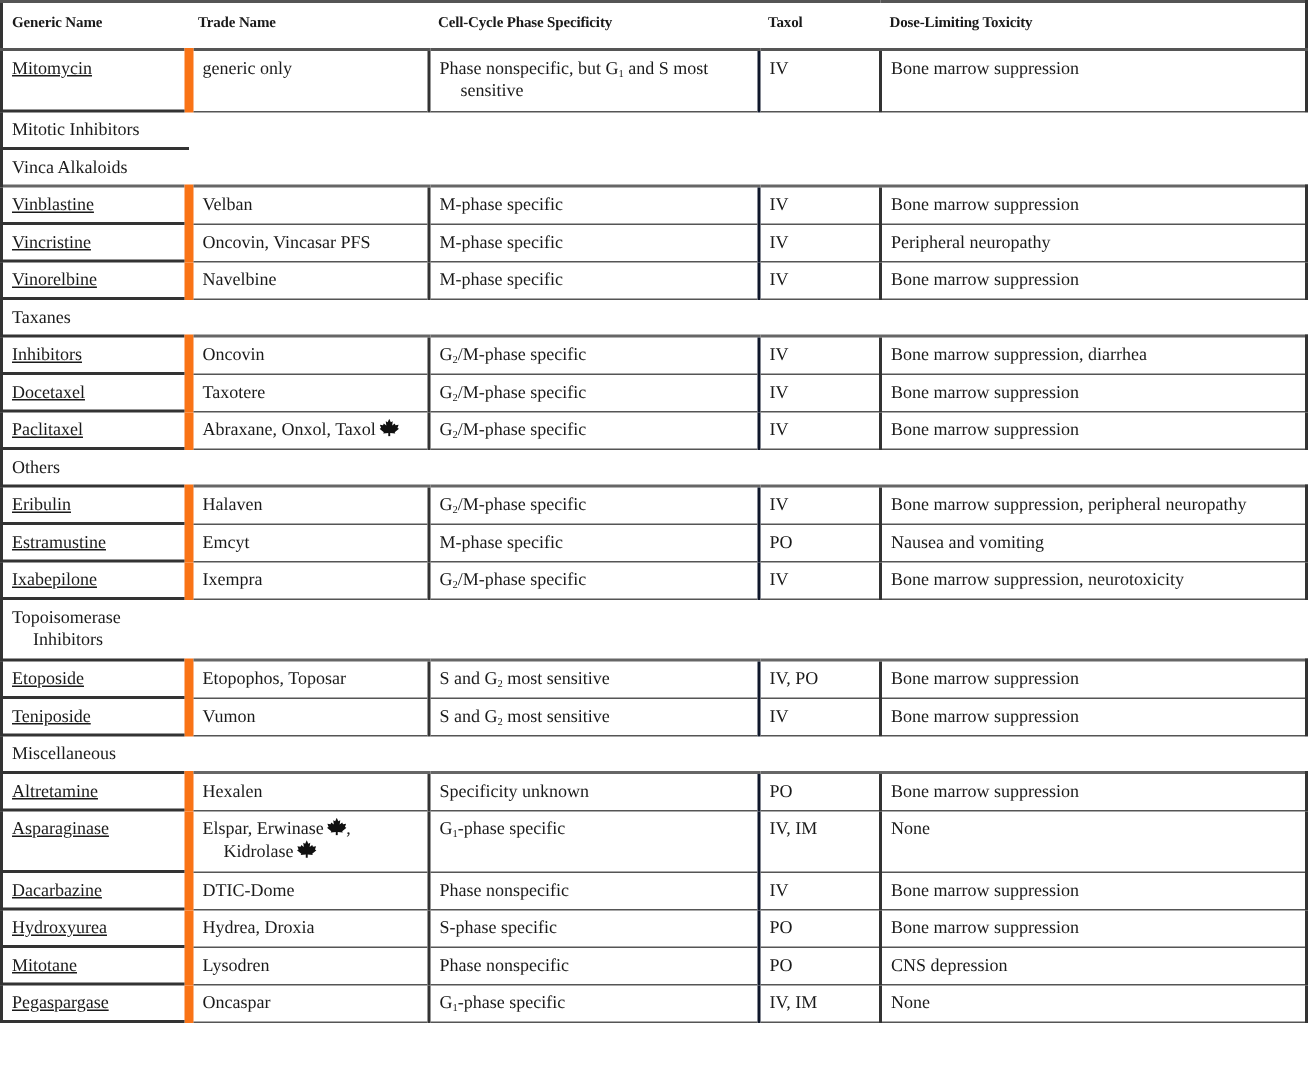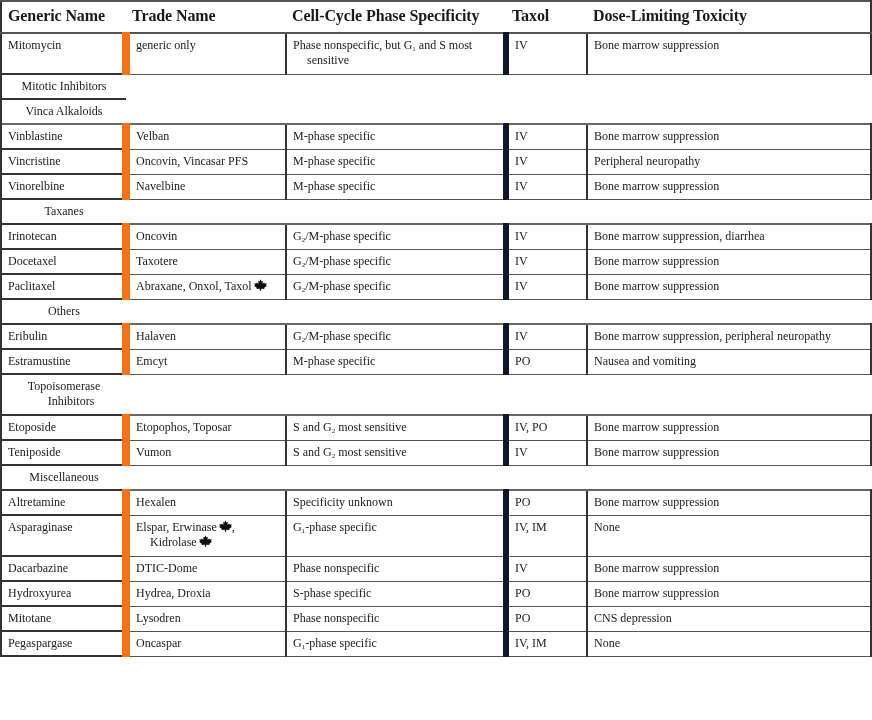--- a/index.html
+++ b/index.html
@@ -23,33 +23,33 @@
       text-align: left; vertical-align: top;
       padding: 4px 6px 3px 6px;
       line-height: 15px;
     }
     thead th {
       font-weight: bold;
       height: 21px;
       padding-top: 6px;
       border-top: 2px solid #555;
       border-bottom: 2px solid #555;
-      font-size: 16px;
+      font-size: 10px;
       letter-spacing: -0.1px;
     }
     thead th:first-child { border-left: 2px solid #333; }
     thead th:last-child { border-right: 2px solid #333; }
     tbody td { height: 16px; }
     tr.drug td { border-bottom: 1px solid #555; }
-    tr.drug td.gen { border-left: 2px solid #333; border-right: 8px solid #f97316; border-bottom: 2px solid #333; }
+    tr.drug td.gen { border-left: 2px solid #333; border-right: 6px solid #f97316; border-bottom: 2px solid #333; text-decoration: underline; }
     tr.drug td.ph { border-left: 2px solid #333; }
-    tr.drug td.rt { border-left: 6px solid #0f172a; }
+    tr.drug td.rt { border-left: 2px solid #0f172a; }
     tr.drug td.tox { border-left: 2px solid #333; border-right: 2px solid #333; }
     tr.drug.tall td { height: 32px; }
-    tr.section td { border-bottom: none; text-align: center; }
+    tr.section td { border-bottom: none; }
     tr.section td.sec { border-left: 2px solid #333; border-bottom: 1px solid #888; }
     tr.section.sec-first td.sec { border-bottom: 2px solid #333; }
     tr.section.tall td { height: 32px; }
     tr.drug.after-section td { border-top: 2px solid #666; margin-left: 25px; }
     .hang-first { display: block; text-indent: -14px; padding-left: 14px; }
     sub { font-size: 7px; vertical-align: -2px; line-height: 0; }
     .leaf {
       display: inline-block; width: 13px; height: 12px;
       vertical-align: -1px; margin-left: 2px;
     }
@@ -148,21 +148,21 @@
     <td class="sec">
           <span class="hang-first">Taxanes</span>
         </td>
     <td></td>
     <td></td>
     <td></td>
     <td></td>
   </tr>
 
   <tr class="drug after-section">
-    <td class="gen"><span>Irinotecan</span></td>
+    <td class="gen"><span>Inhibitors</span></td>
     <td class="tr">
           <span class="hang-first"><span>Oncovin</span></span>
         </td>
     <td class="ph">
           <span class="hang-first"><span>G</span><sub>2</sub><span>/M-phase specific</span></span>
         </td>
     <td class="rt"><span>IV</span></td>
     <td class="tox"><span>Bone marrow suppression, diarrhea</span></td>
   </tr>
 
@@ -219,20 +219,31 @@
     <td class="tr">
           <span class="hang-first"><span>Emcyt</span></span>
         </td>
     <td class="ph">
           <span class="hang-first"><span>M-phase specific</span></span>
         </td>
     <td class="rt"><span>PO</span></td>
     <td class="tox"><span>Nausea and vomiting</span></td>
   </tr>
 
+  <tr class="drug">
+    <td class="gen"><span>Ixabepilone</span></td>
+    <td class="tr">
+          <span class="hang-first"><span>Ixempra</span></span>
+        </td>
+    <td class="ph">
+          <span class="hang-first"><span>G</span><sub>2</sub><span>/M-phase specific</span></span>
+        </td>
+    <td class="rt"><span>IV</span></td>
+    <td class="tox"><span>Bone marrow suppression, neurotoxicity</span></td>
+  </tr>
 
   <tr class="section sec-first tall">
     <td class="sec">
           <span class="hang-first">Topoisomerase Inhibitors</span>
         </td>
     <td></td>
     <td></td>
     <td></td>
     <td></td>
   </tr>

